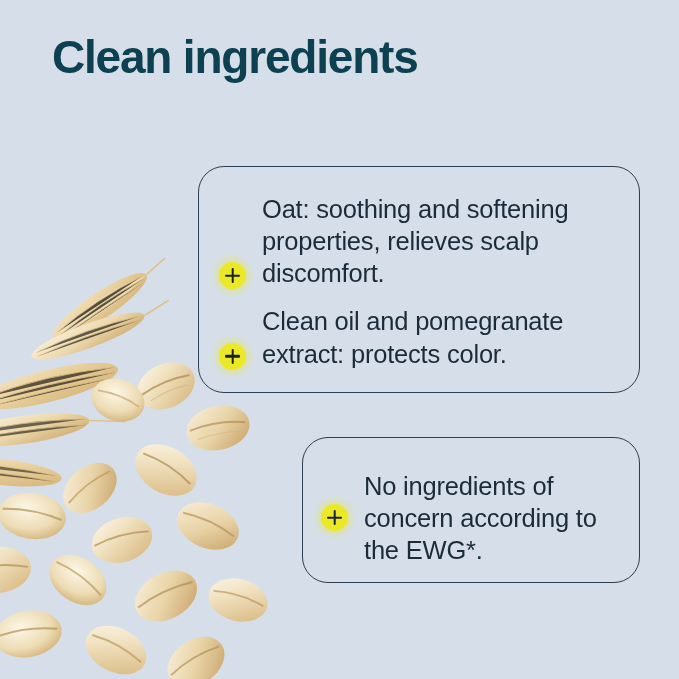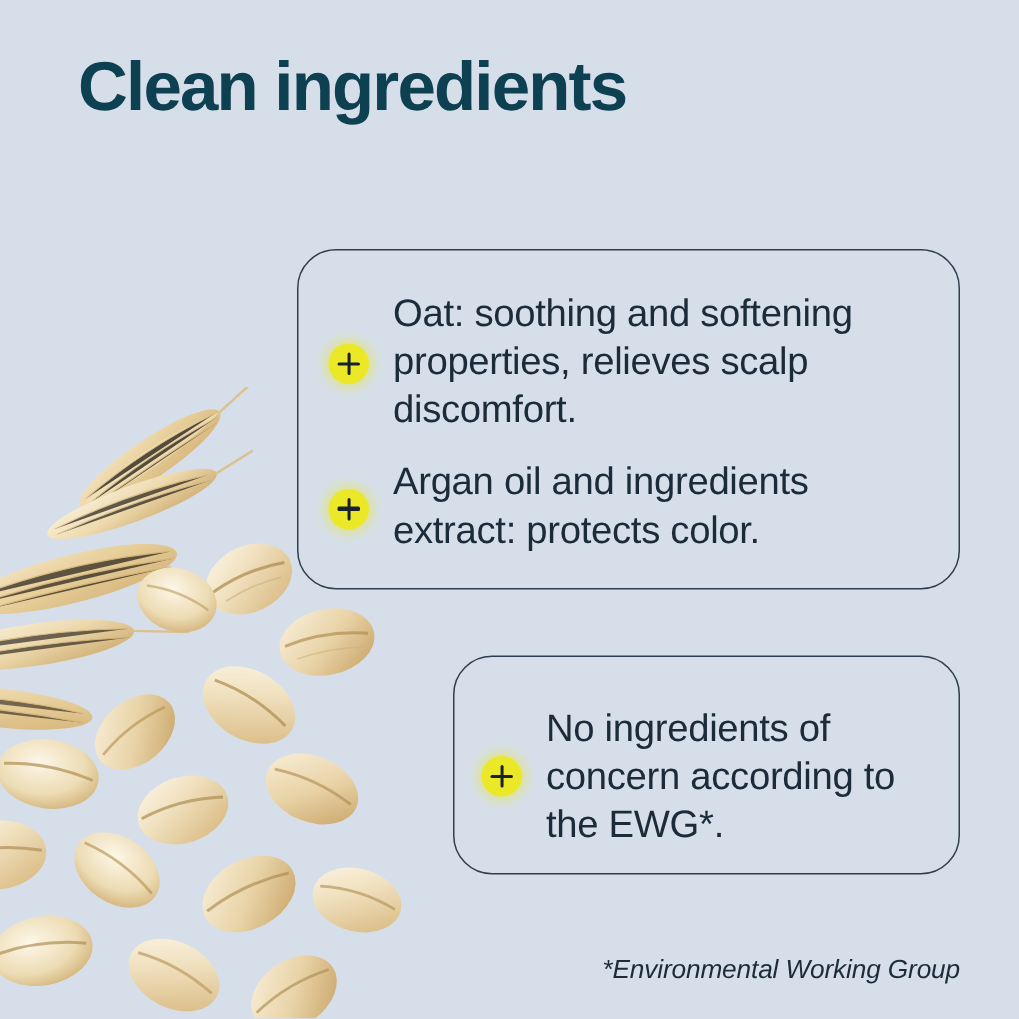--- a/index.html
+++ b/index.html
@@ -67,21 +67,21 @@
     top: 437px;
     width: 338px;
     height: 146px;
     padding: 16px 16px 16px 18px;
     display: flex;
     align-items: flex-end;
   }
 
   .bullet-row {
     display: flex;
-    align-items: center;
+    align-items: flex-end;
     margin-bottom: 16px;
   }
   .bullet-row:last-child { margin-bottom: 0; }
 
   .card-ewg .bullet-row {
     align-items: center;
     margin-bottom: 0;
   }
 
   .plus-badge {
@@ -308,26 +308,25 @@
     </svg>
   </div>
 
   <div class="card card-ingredients">
     <div class="bullet-row">
       <span class="plus-badge"></span>
       <span class="bullet-text">Oat: soothing  and softening properties, relieves scalp discomfort.</span>
     </div>
     <div class="bullet-row">
       <span class="plus-badge"></span>
-      <span class="bullet-text">Argan oil and ingredients extract: protects color.</span>
+      <span class="bullet-text">Clean oil and pomegranate extract: protects color.</span>
     </div>
   </div>
 
   <div class="card card-ewg">
     <div class="bullet-row">
       <span class="plus-badge"></span>
       <span class="bullet-text">No ingredients of concern according to the EWG*.</span>
     </div>
   </div>
 
-  <div class="footnote">*Environmental Working Group</div>
 
 </div>
 
 </body></html>

